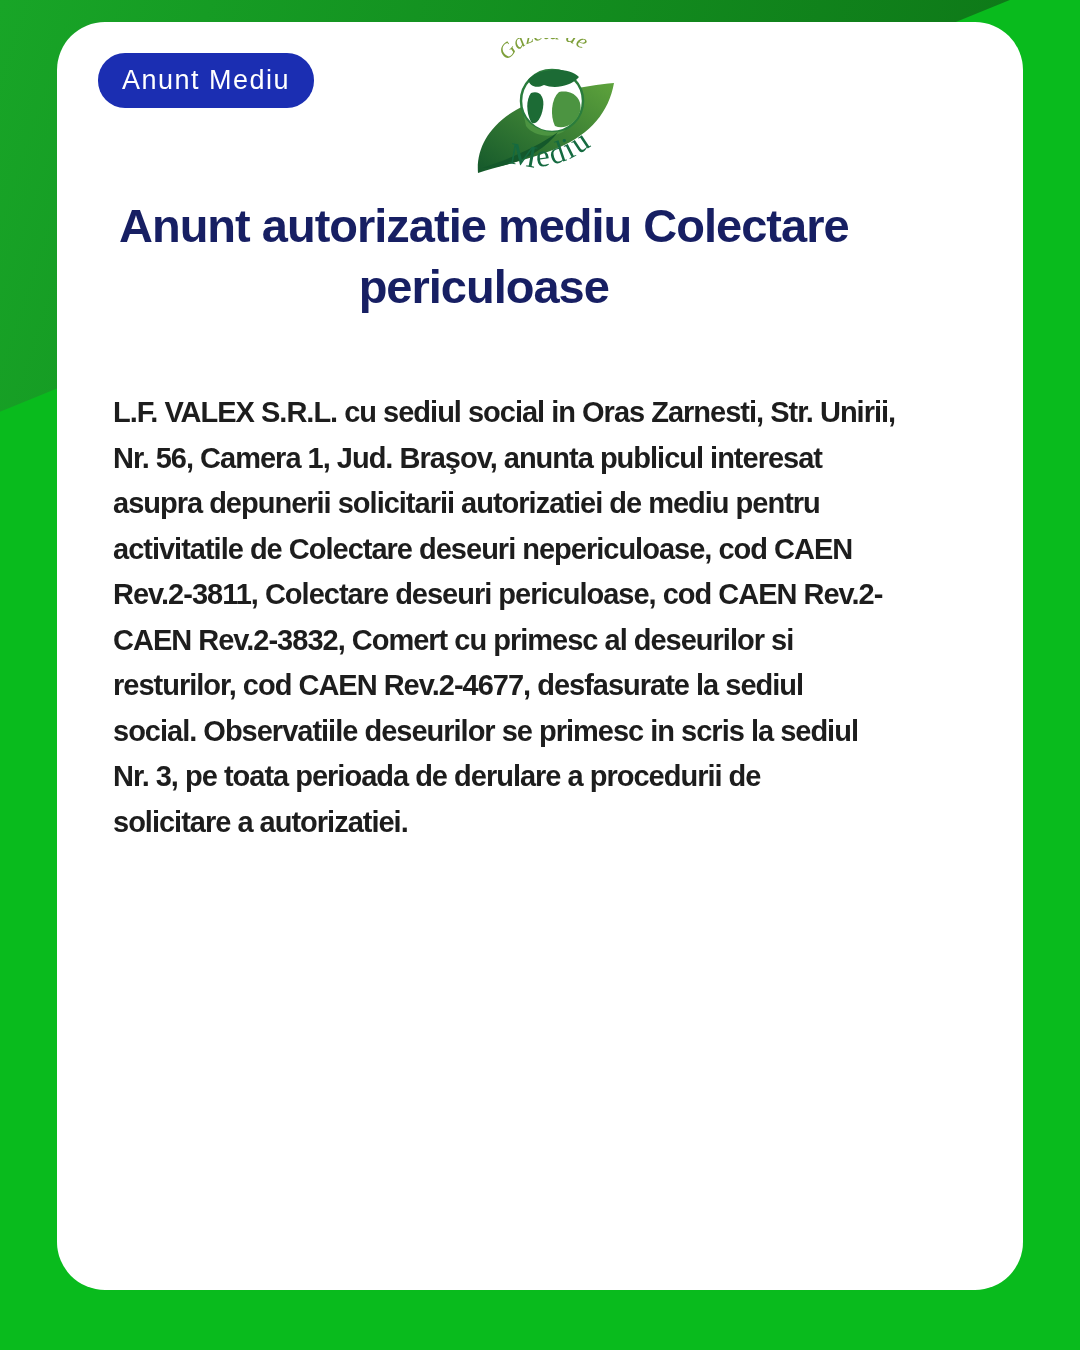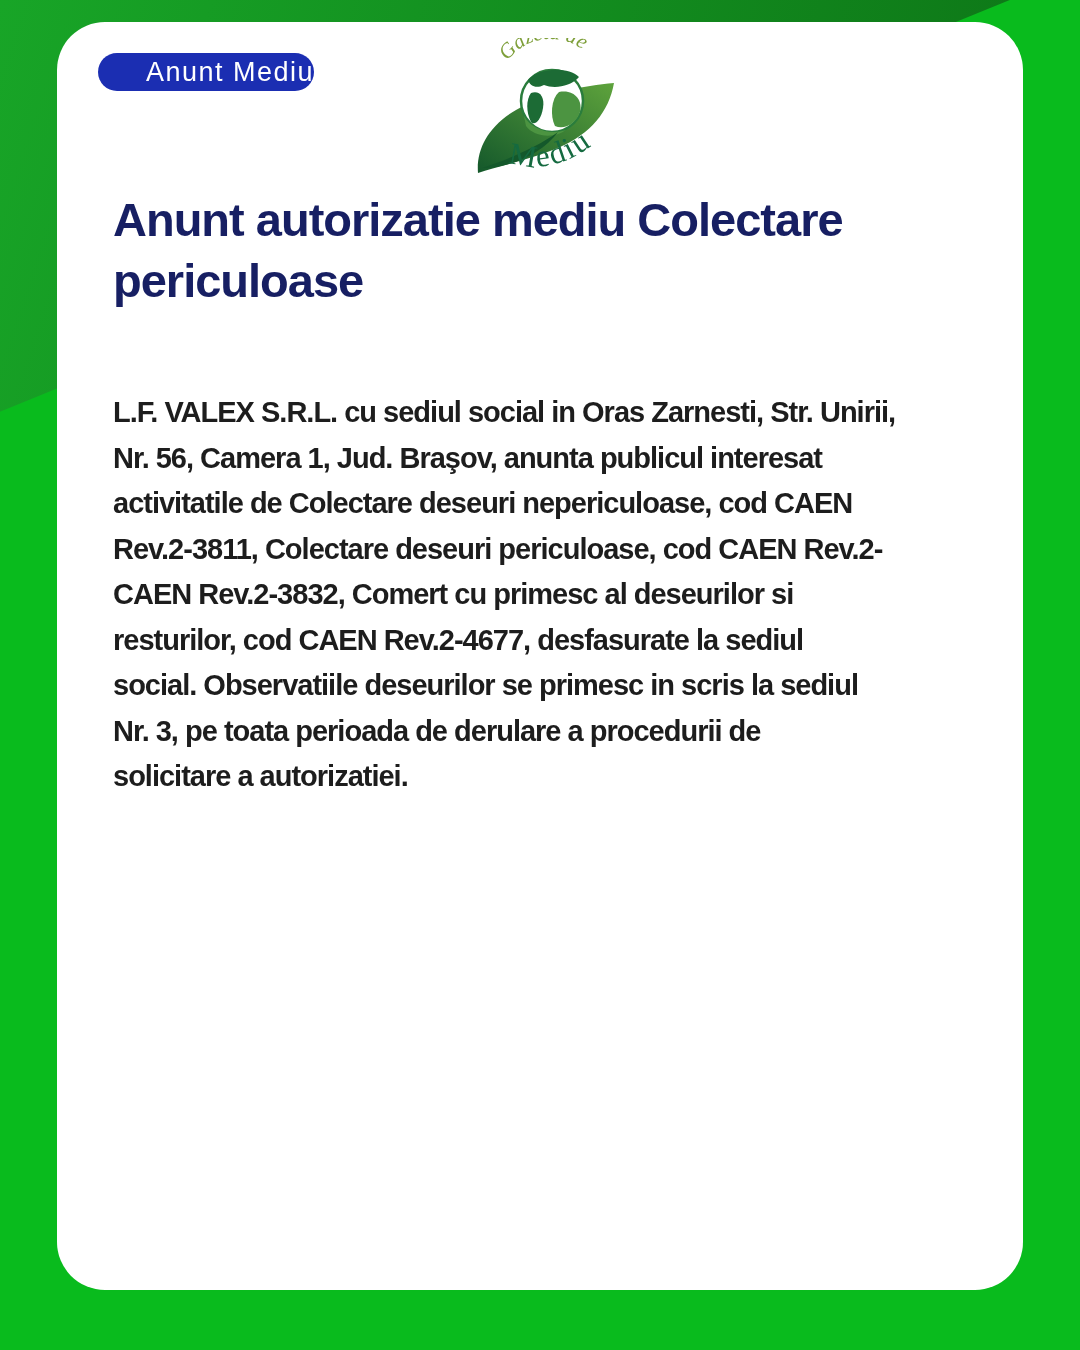--- a/index.html
+++ b/index.html
@@ -24,26 +24,26 @@
     width: 966px;
     height: 1268px;
     background: #ffffff;
     border-radius: 48px;
   }
   .badge {
     position: absolute;
     left: 41px;
     top: 31px;
     width: 216px;
-    height: 38px;
+    height: 55px;
     background: #1B2EB2;
     border-radius: 27px;
     display: flex;
     align-items: center;
-    justify-content: flex-end;
+    justify-content: center;
     color: #ffffff;
     font-size: 27px;
     letter-spacing: 1.5px;
   }
   .logo {
     position: absolute;
     left: 401px;
     top: 16px;
     width: 170px;
     height: 146px;
@@ -58,27 +58,28 @@
   .logo .arc-bottom-text {
     font-family: "Liberation Serif", serif;
     font-size: 31px;
     fill: #156A40;
     letter-spacing: 2px;
   }
   .title {
     position: absolute;
     left: 56px;
     top: 167px;
-    margin: 0;
+    margin: 6px;
     font-size: 47px;
     font-weight: bold;
     letter-spacing: -1px;
     line-height: 61px;
     color: #171F63;
     white-space: nowrap;
+    text-align: center;
   }
   .bodytext {
     position: absolute;
     left: 56px;
     top: 368px;
     font-size: 29px;
     letter-spacing: -1px;
     line-height: 45.5px;
     color: #1D1D1D;
     white-space: nowrap;
@@ -134,20 +135,21 @@
     </div>
 
     <h1 class="title">
         <div>Anunt autorizatie mediu Colectare</div>
         <div>periculoase</div>
       </h1>
 
     <div class="bodytext">
         <div>L.F. VALEX S.R.L. cu sediul social in Oras Zarnesti, Str. Unirii,</div>
         <div>Nr. 56, Camera 1, Jud. Braşov, anunta publicul interesat</div>
+        <div>asupra depunerii solicitarii autorizatiei de mediu pentru</div>
         <div>activitatile de Colectare deseuri nepericuloase, cod CAEN</div>
         <div>Rev.2-3811, Colectare deseuri periculoase, cod CAEN Rev.2-</div>
         <div>CAEN Rev.2-3832, Comert cu primesc al deseurilor si</div>
         <div>resturilor, cod CAEN Rev.2-4677, desfasurate la sediul</div>
         <div>social. Observatiile deseurilor se primesc in scris la sediul</div>
         <div>Nr. 3, pe toata perioada de derulare a procedurii de</div>
         <div>solicitare a autorizatiei.</div>
       </div>
 
   </div>

